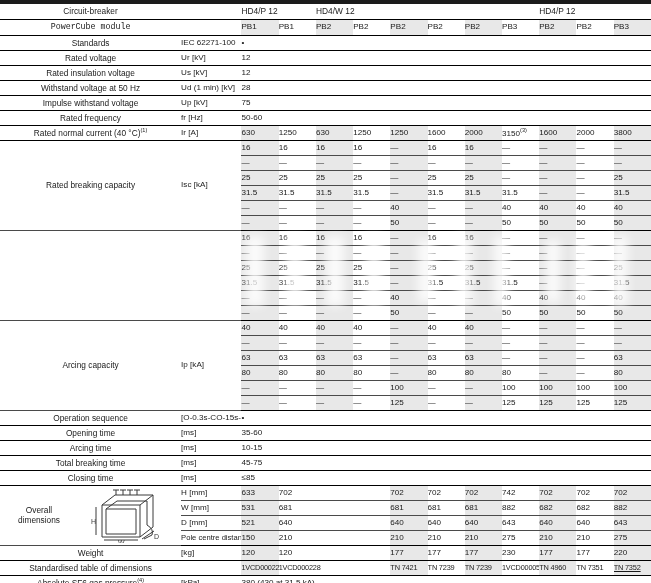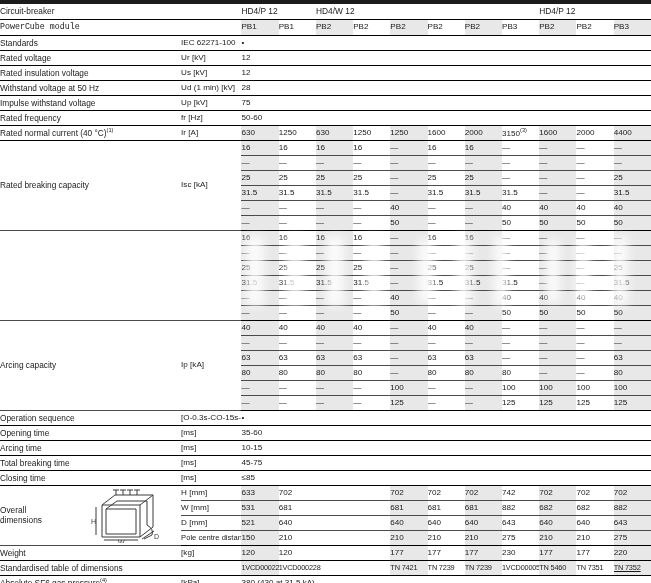--- a/index.html
+++ b/index.html
@@ -21,21 +21,21 @@
     padding:0;
     vertical-align:middle;
     white-space:nowrap;
     overflow:hidden;
   }
   
   col.c-label{width:180px;}
   col.c-unit{width:60px;}
   col.c-d{width:37px;}
 
-  .lbl{padding-left:5px;text-align:left;font-size:8.3px;}
+  .lbl{padding-left:5px;text-align:center;font-size:8.3px;}
   .unit{padding-right:4px;text-align:left;font-size:8.1px;}
   .val{padding-left:4px;text-align:left;font-size:8.1px;}
 
   
   .shade{background:#e8e8e8;}
 
   tr.rule > td{border-bottom:1px solid #000;}
   tr.hair > td{border-bottom:1px solid #4a4a4a;}
 
   .topbar{height:4px;background:#1b1b1b;}
@@ -152,21 +152,21 @@
           <td class="val shade">630</td>
           <td class="val ">1250</td>
           <td class="val shade">630</td>
           <td class="val ">1250</td>
           <td class="val shade">1250</td>
           <td class="val ">1600</td>
           <td class="val shade">2000</td>
           <td class="val ">3150<span class="sup">(3)</span></td>
           <td class="val shade">1600</td>
           <td class="val ">2000</td>
-          <td class="val shade">4400</td>
+          <td class="val shade">3800</td>
         </tr>
         <tr class="hair">
           <td class="lbl" rowspan="6" style="height:14px;vertical-align:middle;">Rated breaking capacity</td>
           <td class="unit" rowspan="6" style="vertical-align:middle;">Isc [kA]</td>
           <td class="val shade" style="height:14px;">16</td>
           <td class="val " style="height:14px;">16</td>
           <td class="val shade" style="height:14px;">16</td>
           <td class="val " style="height:14px;">16</td>
           <td class="val shade" style="height:14px;">—</td>
           <td class="val " style="height:14px;">16</td>
@@ -521,21 +521,21 @@
         <tr class="rule">
           <td class="lbl" style="height:14px;">Standardised table of dimensions</td>
           <td class="unit"></td>
           <td class="val shade" colspan="1" style="font-size:7.3px;letter-spacing:-0.2px;">1VCD000227</td>
           <td class="val " colspan="2" style="font-size:7.3px;letter-spacing:-0.2px;">1VCD000228</td>
           <td class="val " colspan="1" style="font-size:7.4px;letter-spacing:-0.2px;"></td>
           <td class="val shade" colspan="1" style="font-size:7.4px;letter-spacing:-0.2px;">TN 7421</td>
           <td class="val " colspan="1" style="font-size:7.4px;letter-spacing:-0.2px;">TN 7239</td>
           <td class="val shade" colspan="1" style="font-size:7.4px;letter-spacing:-0.2px;">TN 7239</td>
           <td class="val " colspan="1" style="font-size:7.3px;letter-spacing:-0.2px;">1VCD000053</td>
-          <td class="val shade" colspan="1" style="font-size:7.4px;letter-spacing:-0.2px;">TN 5460</td>
+          <td class="val shade" colspan="1" style="font-size:7.4px;letter-spacing:-0.2px;">TN 4960</td>
           <td class="val " colspan="1" style="font-size:7.4px;letter-spacing:-0.2px;">TN 7351</td>
           <td class="val shade" colspan="1" style="font-size:7.4px;letter-spacing:-0.2px;text-decoration:underline;">TN 7352</td>
         </tr>
         <tr class="rule">
           <td class="lbl" style="height:14px;">Absolute SF6 gas pressure<span class="sup">(4)</span></td>
           <td class="unit">[kPa]</td>
           <td class="val" colspan="11">380 (430 at 31.5 kA)</td>
         </tr>
       </tbody>
 </table>

